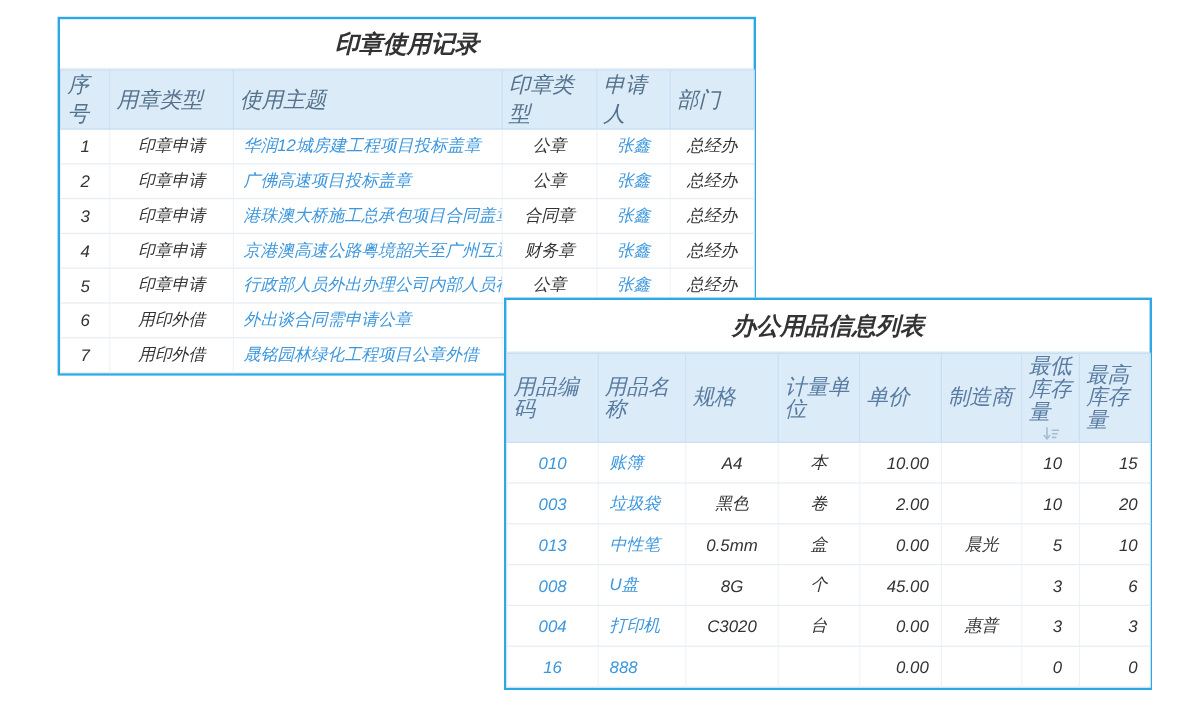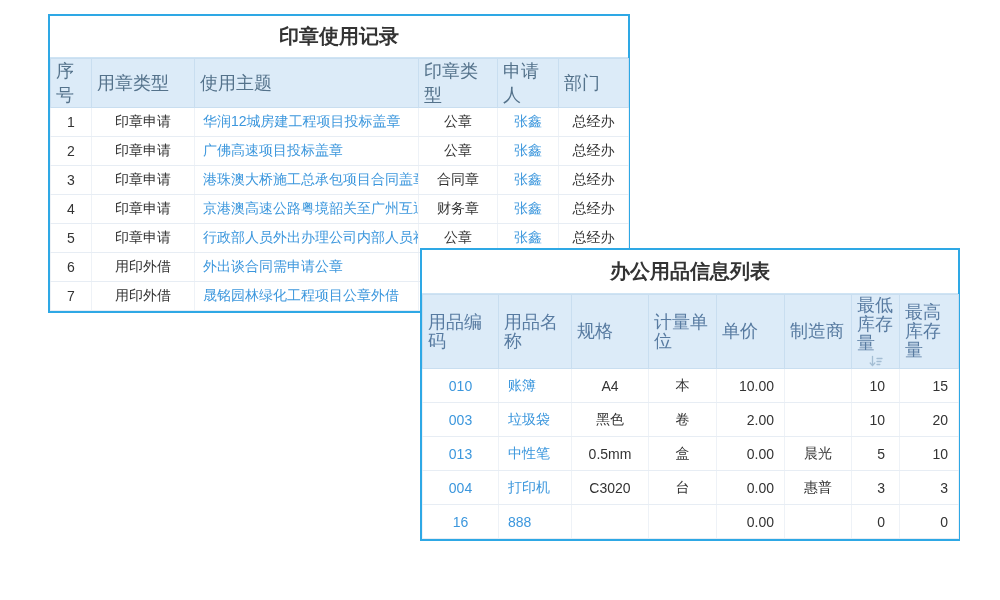--- a/index.html
+++ b/index.html
@@ -1,18 +1,18 @@
 <!DOCTYPE html>
 <html><head>
 <meta charset="utf-8">
 <style>
   * { margin:0; padding:0; box-sizing:border-box; }
   html,body { width:1000px; height:600px; background:#ffffff; overflow:hidden;
               font-family:"Liberation Sans","DejaVu Sans",sans-serif; }
-  .card { position:absolute; background:#ffffff; border:2px solid #2ea8e5; }
+  .card { position:absolute; background:#ffffff; border:2px solid #2ea8e5;font-style:italic; }
   #t1 { left:48px; top:14px; width:582px; z-index:1; }
   #t2 { left:420px; top:248px; width:540px; z-index:2; }
   .card-title { display:flex; align-items:center; justify-content:center;
                 font-size:20px; font-weight:bold; color:#333;
                 border-bottom:1px solid #cfe4f4; }
   #t1 .card-title { height:42px; }
   #t2 .card-title { height:44px; }
   table { width:100%; border-collapse:collapse; table-layout:fixed; }
   th { background:#dcebf8; font-weight:normal; font-size:18px;
        vertical-align:middle; text-align:left; padding:0 5px; }
@@ -186,20 +186,30 @@
           <td>013</td>
           <td>中性笔</td>
           <td>0.5mm</td>
           <td>盒</td>
           <td>0.00</td>
           <td>晨光</td>
           <td>5</td>
           <td>10</td>
         </tr>
         <tr>
+          <td>008</td>
+          <td>U盘</td>
+          <td>8G</td>
+          <td>个</td>
+          <td>45.00</td>
+          <td></td>
+          <td>3</td>
+          <td>6</td>
+        </tr>
+        <tr>
           <td>004</td>
           <td>打印机</td>
           <td>C3020</td>
           <td>台</td>
           <td>0.00</td>
           <td>惠普</td>
           <td>3</td>
           <td>3</td>
         </tr>
         <tr>

